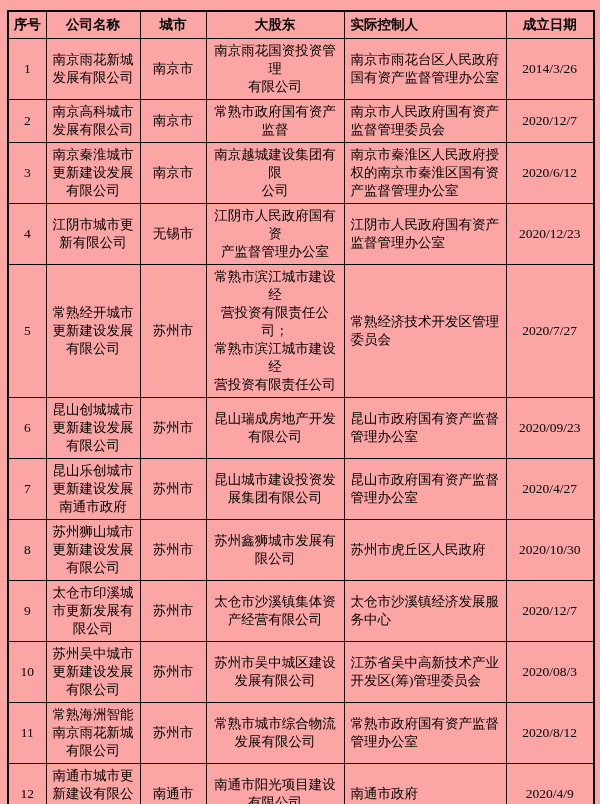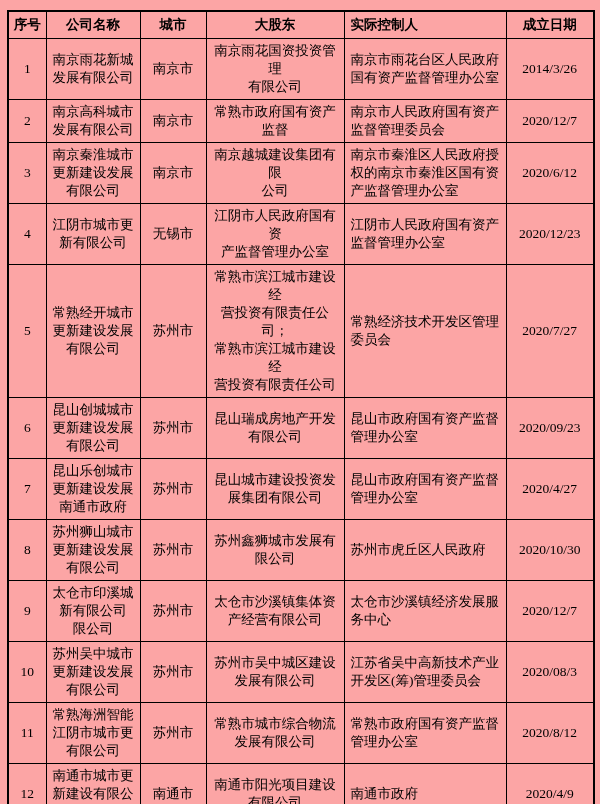--- a/index.html
+++ b/index.html
@@ -175,21 +175,21 @@
     <td class="c-city">苏州市</td>
     <td class="c-shareholder">苏州鑫狮城市发展有
 限公司</td>
     <td class="c-controller">苏州市虎丘区人民政府</td>
     <td class="c-date">2020/10/30</td>
   </tr>
 
   <tr>
     <td class="c-seq">9</td>
     <td class="c-company">太仓市印溪城
-新有限公司
+市更新发展有
 限公司</td>
     <td class="c-city">苏州市</td>
     <td class="c-shareholder">太仓市沙溪镇集体资
 产经营有限公司</td>
     <td class="c-controller">太仓市沙溪镇经济发展服
 务中心</td>
     <td class="c-date">2020/12/7</td>
   </tr>
 
   <tr>
@@ -201,21 +201,21 @@
     <td class="c-shareholder">苏州市吴中城区建设
 发展有限公司</td>
     <td class="c-controller">江苏省吴中高新技术产业
 开发区(筹)管理委员会</td>
     <td class="c-date">2020/08/3</td>
   </tr>
 
   <tr>
     <td class="c-seq">11</td>
     <td class="c-company">常熟海洲智能
-江阴市城市更
+南京雨花新城
 有限公司</td>
     <td class="c-city">苏州市</td>
     <td class="c-shareholder">常熟市城市综合物流
 发展有限公司</td>
     <td class="c-controller">常熟市政府国有资产监督
 管理办公室</td>
     <td class="c-date">2020/8/12</td>
   </tr>
 
   <tr>

